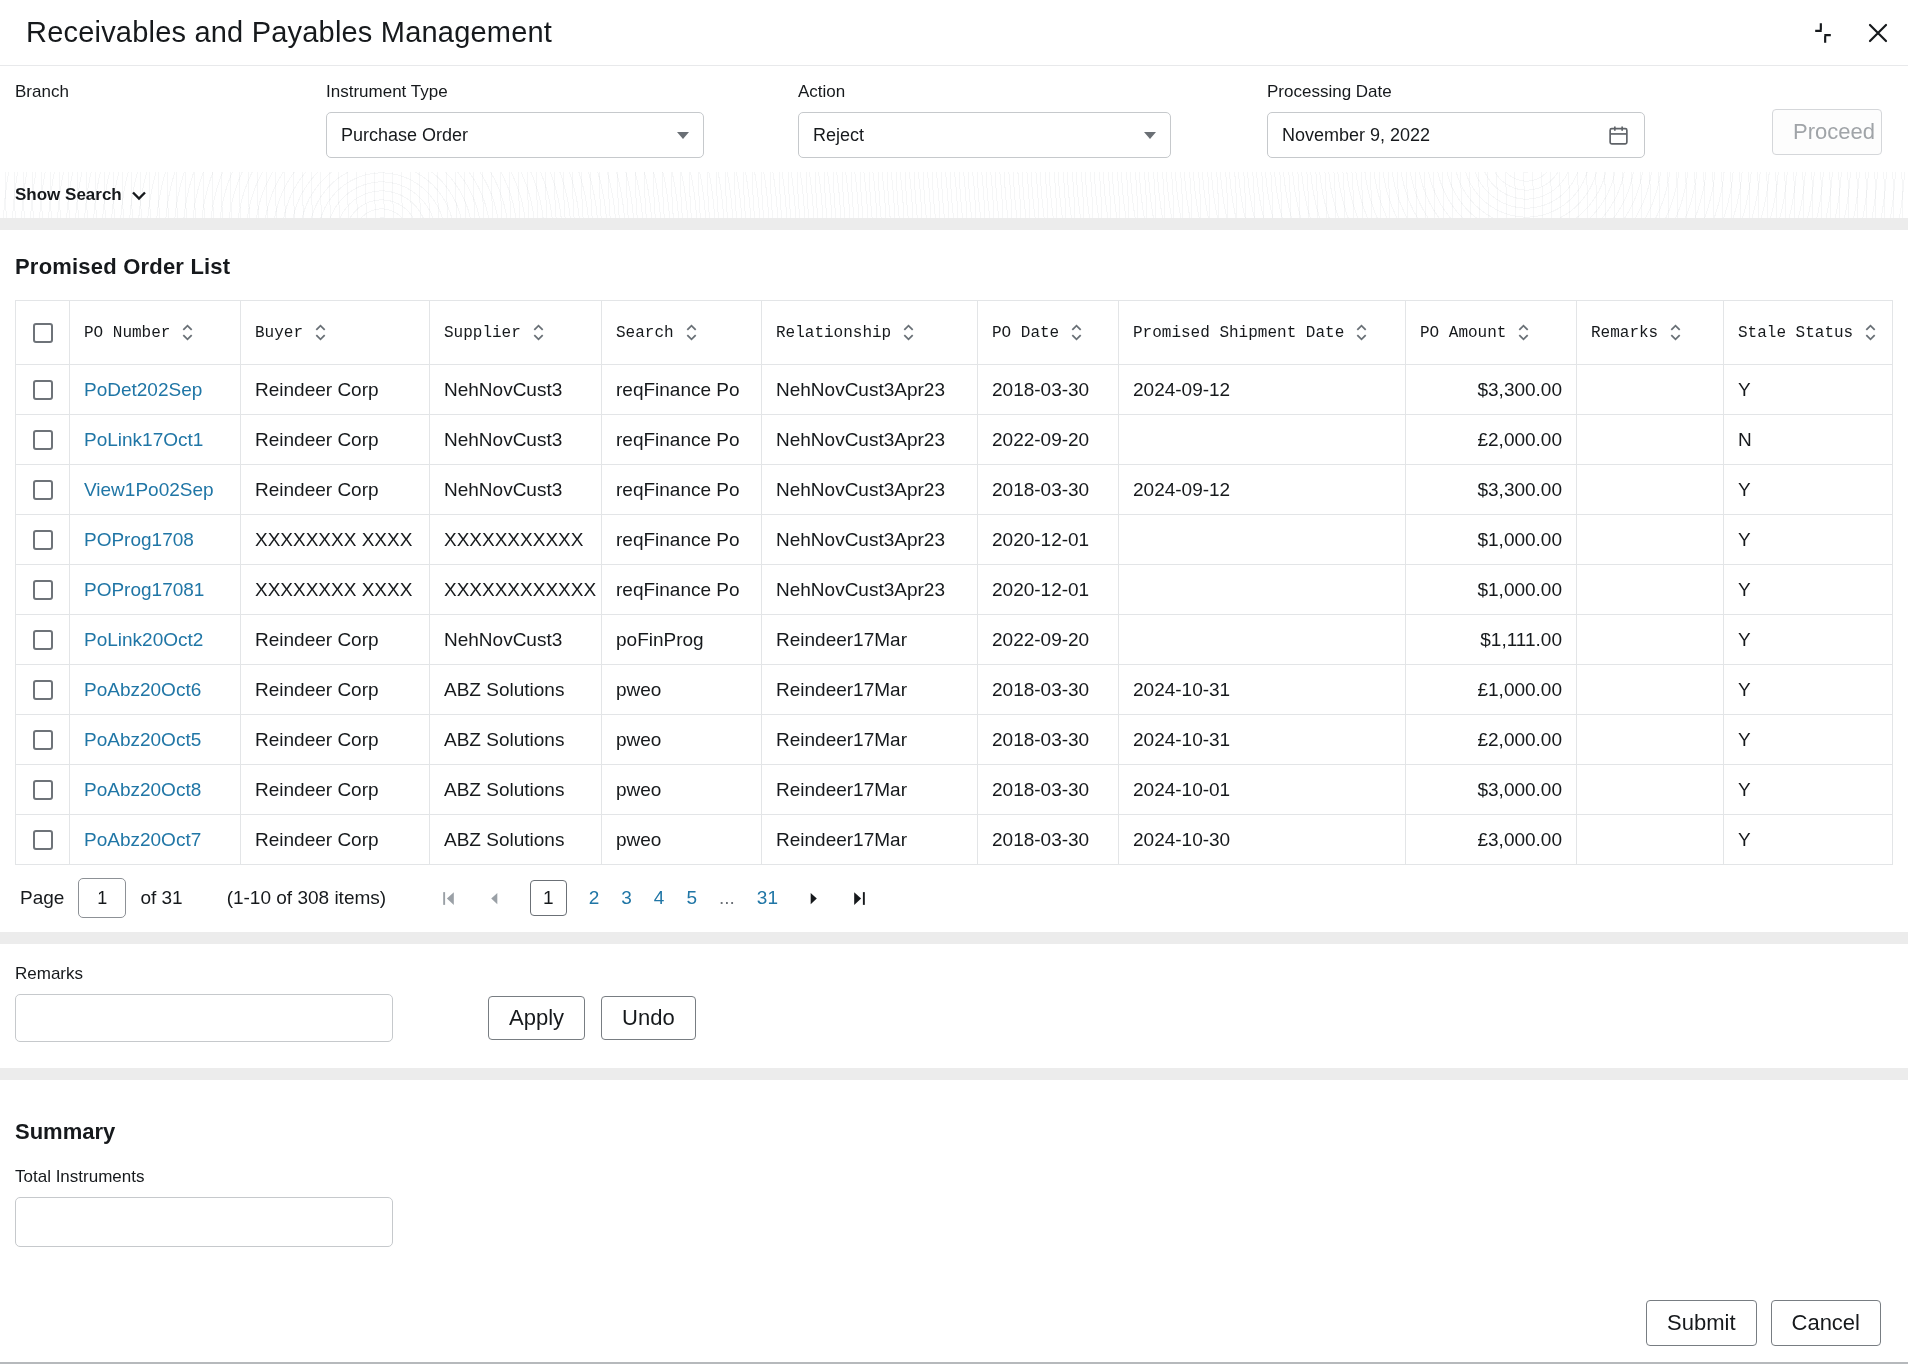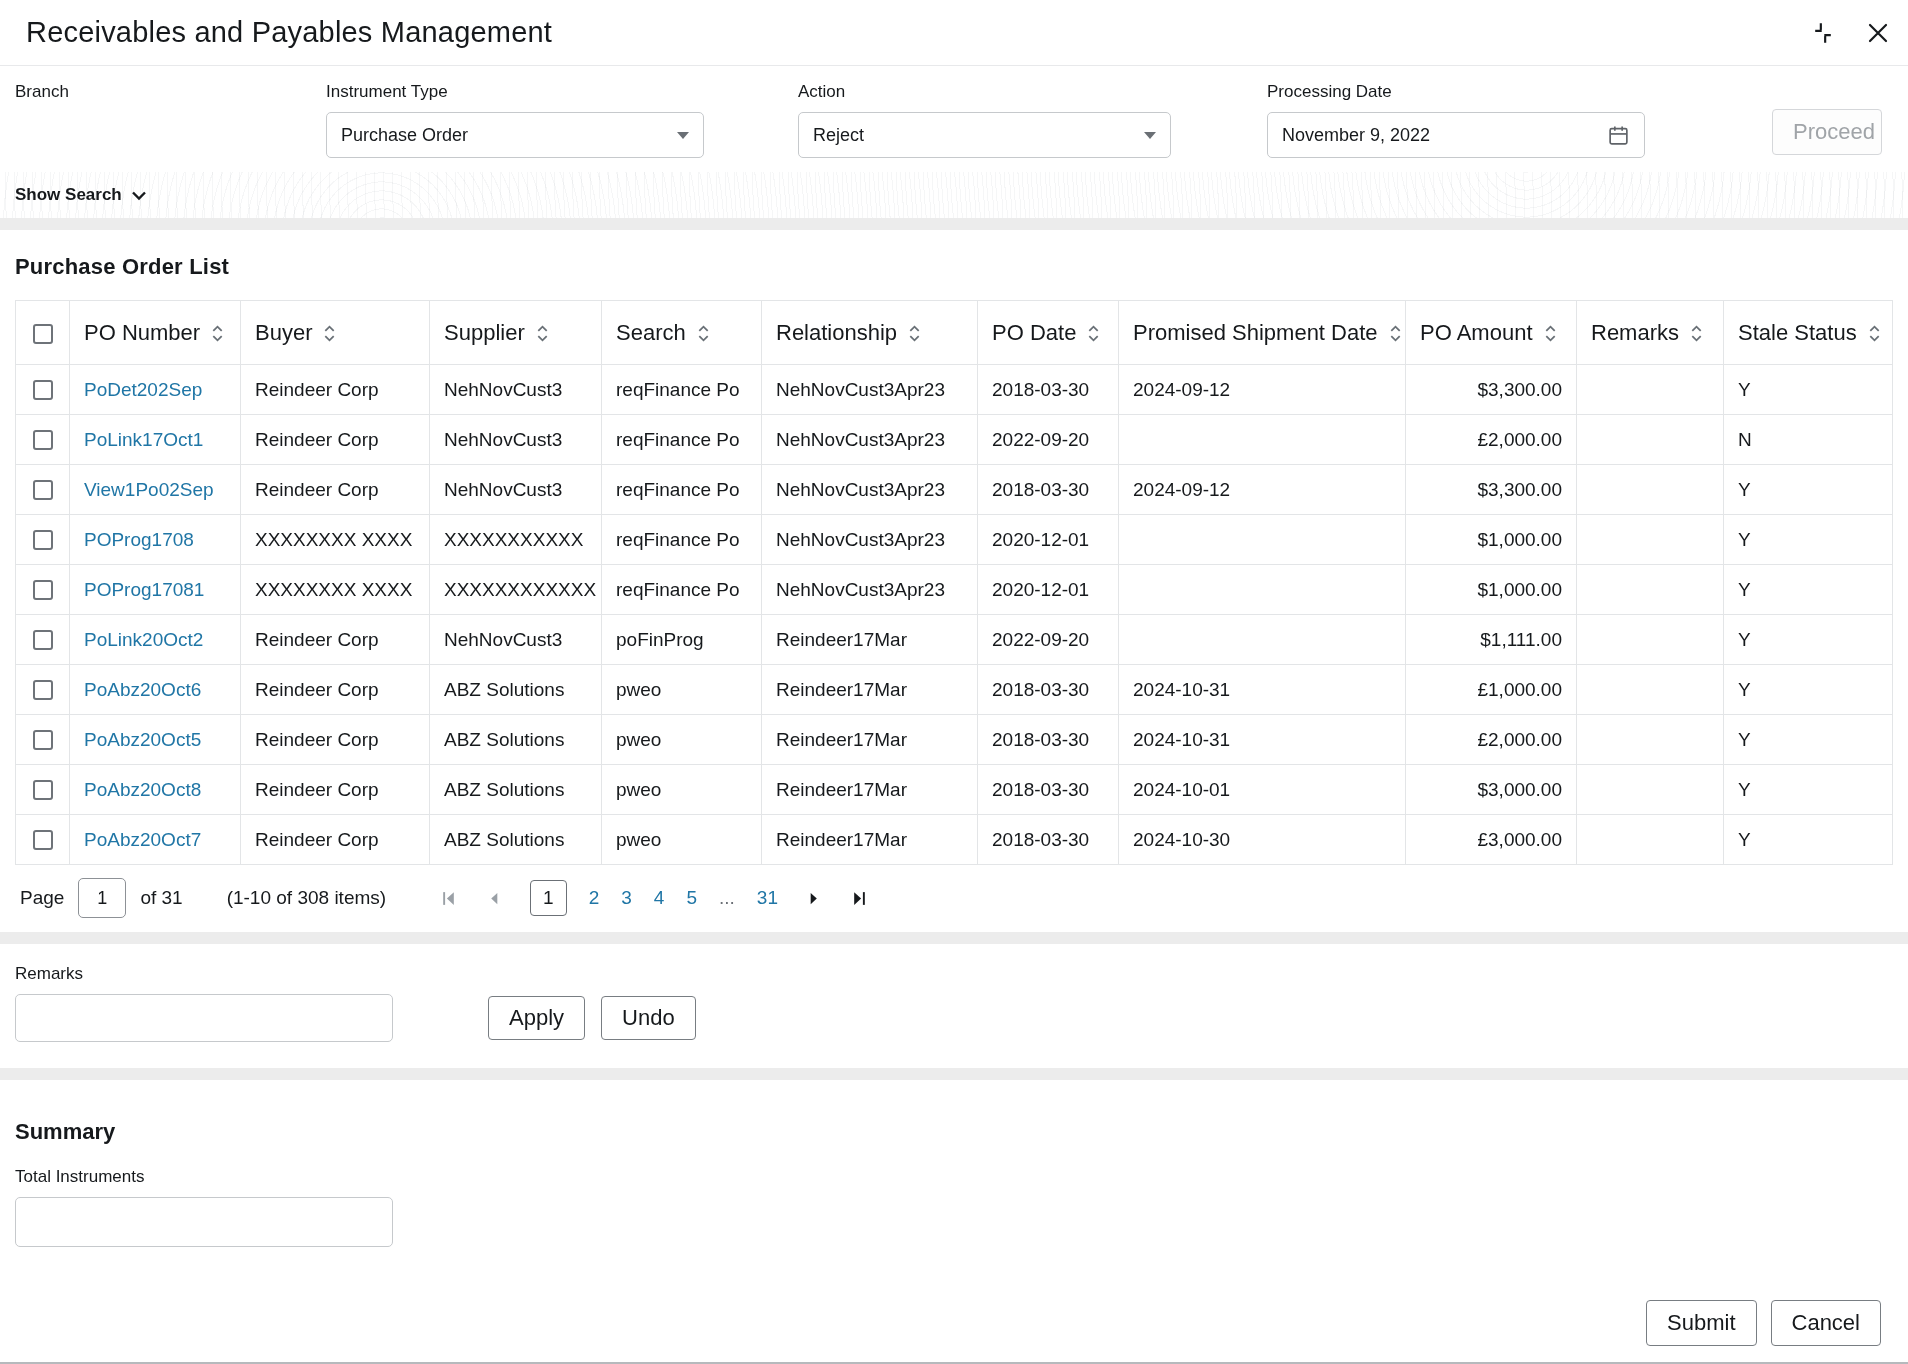--- a/index.html
+++ b/index.html
@@ -49,21 +49,21 @@
       repeating-radial-gradient(circle at 20% 140%, rgba(130,140,150,0.08) 0 1px, transparent 1px 9px),
       repeating-radial-gradient(circle at 80% -40%, rgba(130,140,150,0.08) 0 1px, transparent 1px 9px);
   }
   .show-search-strip span { font-size: 17px; font-weight: bold; }
 
   
   .table-card { padding: 0 15px; }
   .table-title { font-size: 22px; font-weight: bold; padding: 24px 0 20px 0; letter-spacing:.2px; }
   table { width: 100%; border-collapse: collapse; table-layout: fixed; }
   th, td { border: 1px solid #e3e5e7; padding: 0 14px; white-space: nowrap; overflow: hidden; }
-  th { height: 64px; text-align: left; font-weight: normal; font-size: 22px; cursor: pointer; }
+  th { height: 64px; text-align: left; font-weight: normal; font-size: 16px; cursor: pointer; font-family: Liberation Mono, monospace; }
   td { height: 50px; font-size: 19px; }
   td.num { text-align: right; }
   .cb-col { text-align: center; padding: 0; }
   .checkbox {
     width: 20px; height: 20px; display: inline-block; vertical-align: middle;
     border: 2px solid #6e7379; border-radius: 3px; background: #fff; cursor: pointer;
   }
   .th-label { vertical-align: middle; }
   .sort-icon { vertical-align: middle; margin-left: 11px; }
   a.link { color: #2076a6; text-decoration: none; cursor: pointer; }
@@ -160,21 +160,21 @@
 
   <div class="show-search-strip">
     <span>Show Search</span>
     <svg width="16" height="11" viewBox="0 0 16 11" fill="none" stroke="#16191c" stroke-width="2.4">
       <path d="M2 2.5l6 6 6-6"></path>
     </svg>
   </div>
 </div>
 
 <div class="card table-card">
-  <div class="table-title">Purchase Order List</div>
+  <div class="table-title">Promised Order List</div>
 
   <table>
     <colgroup>
       <col style="width:54px">
         <col style="width:171px">
         <col style="width:189px">
         <col style="width:172px">
       <col style="width:160px">
         <col style="width:216px">
         <col style="width:141px">

